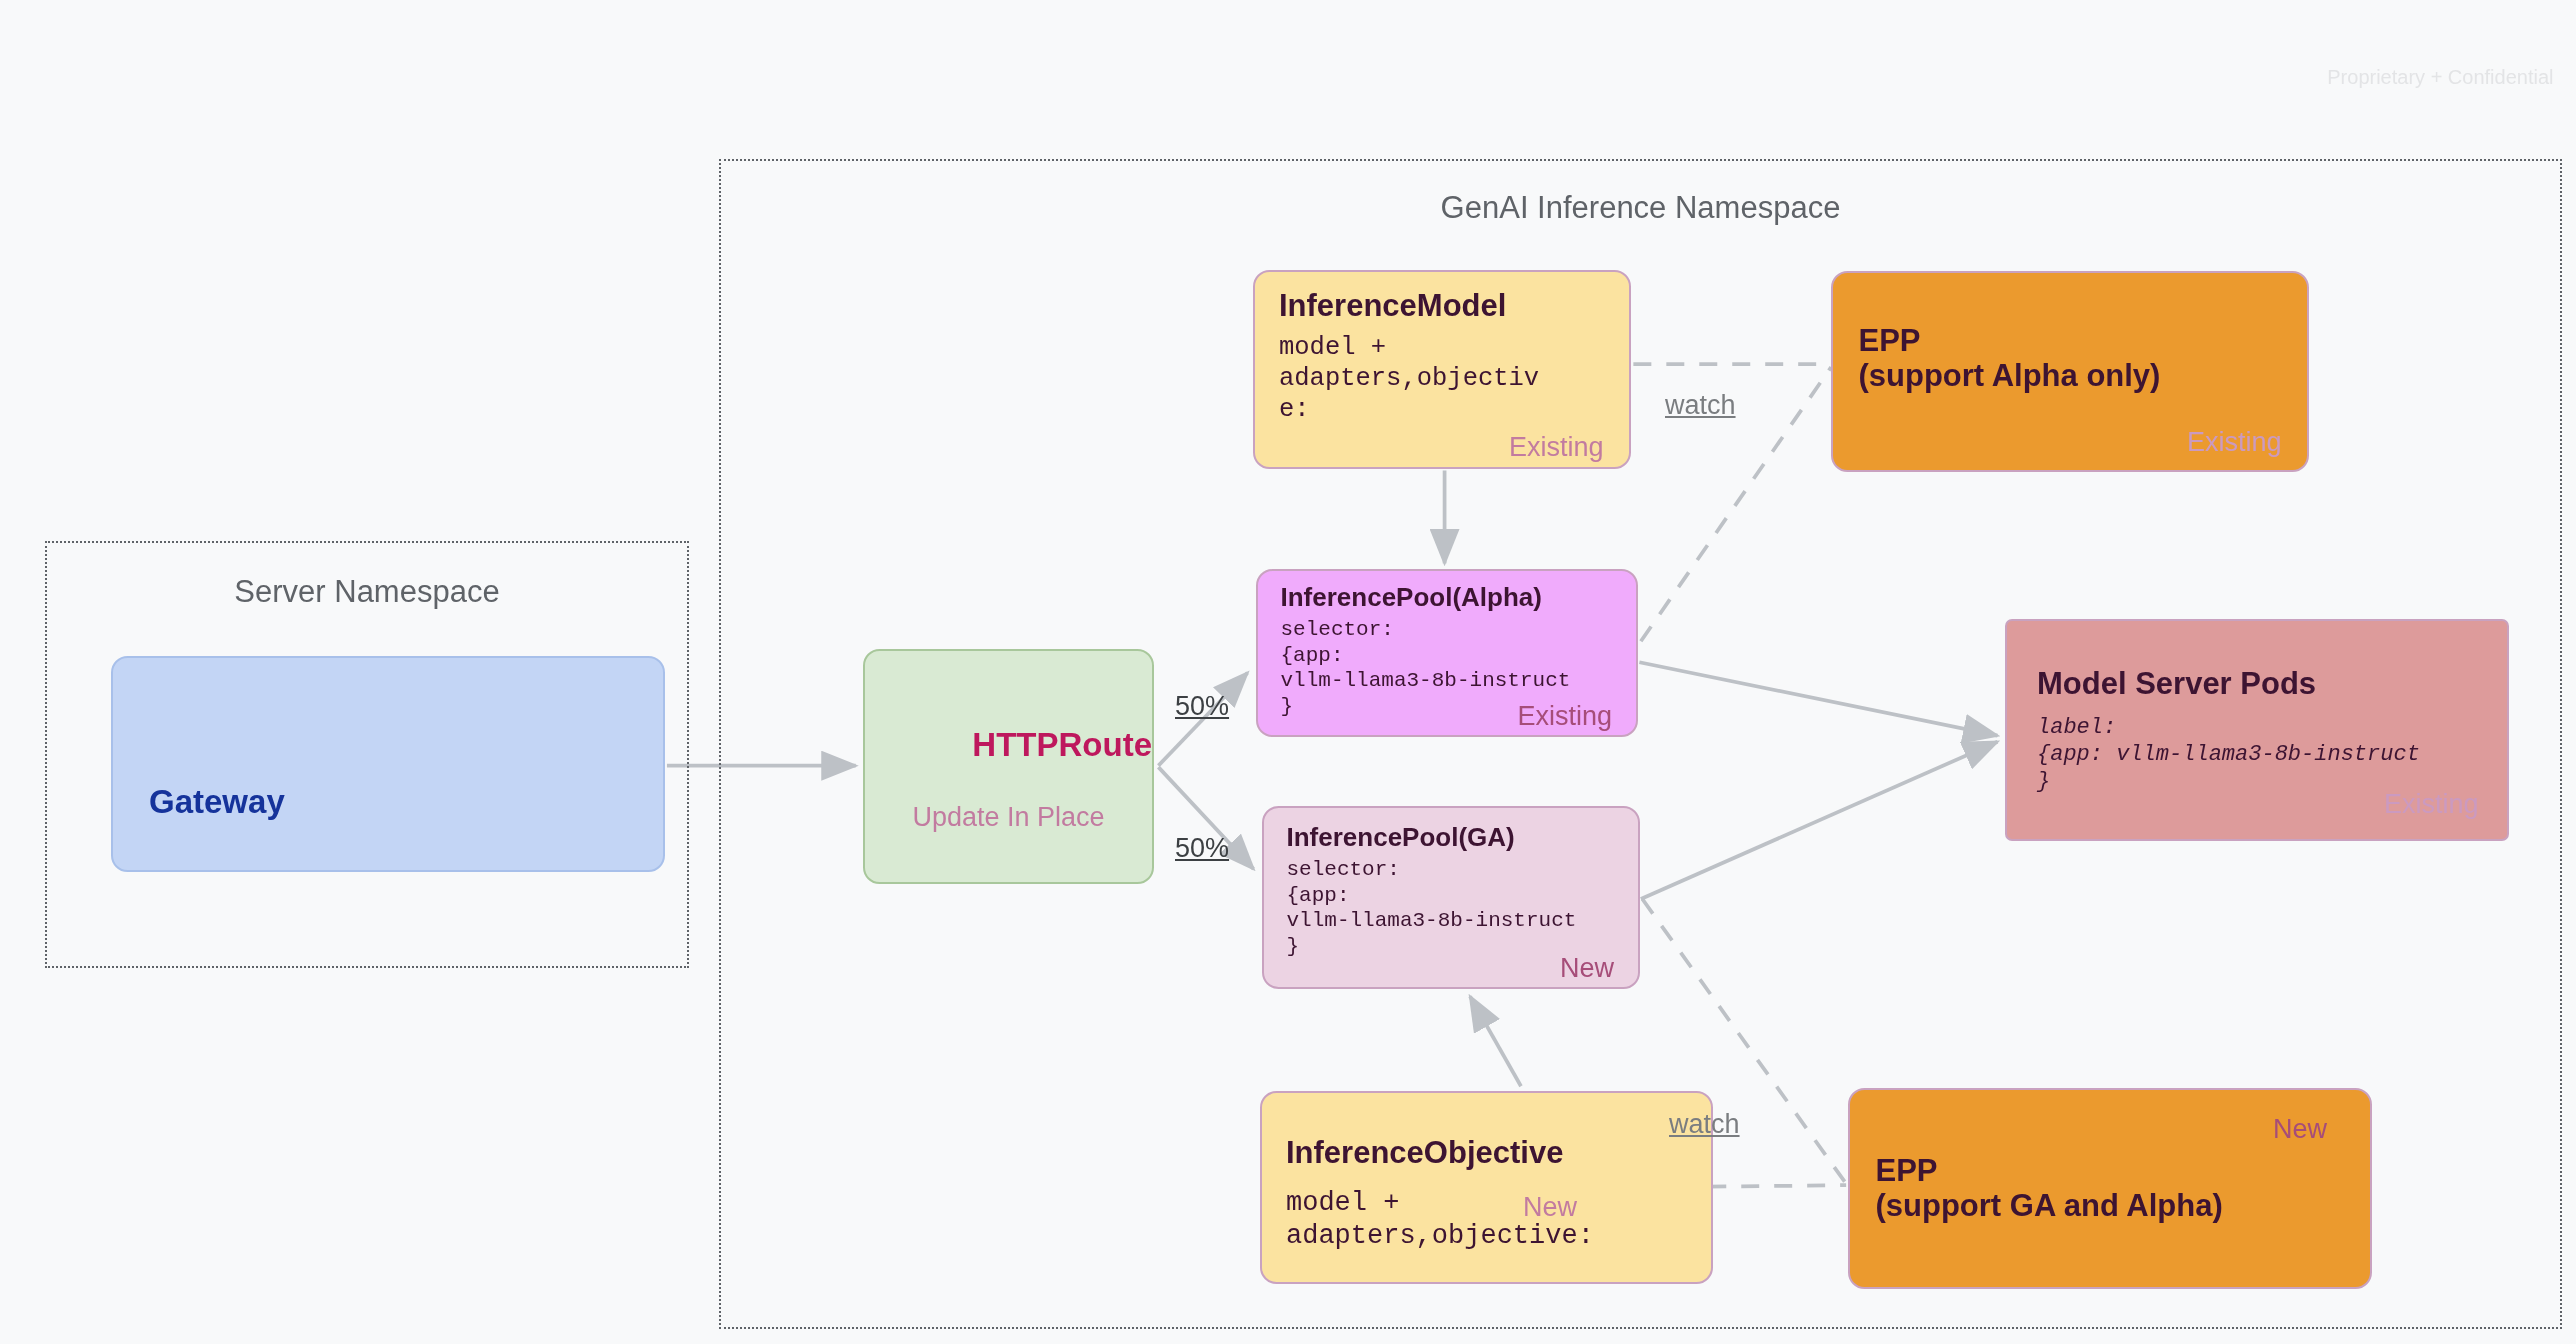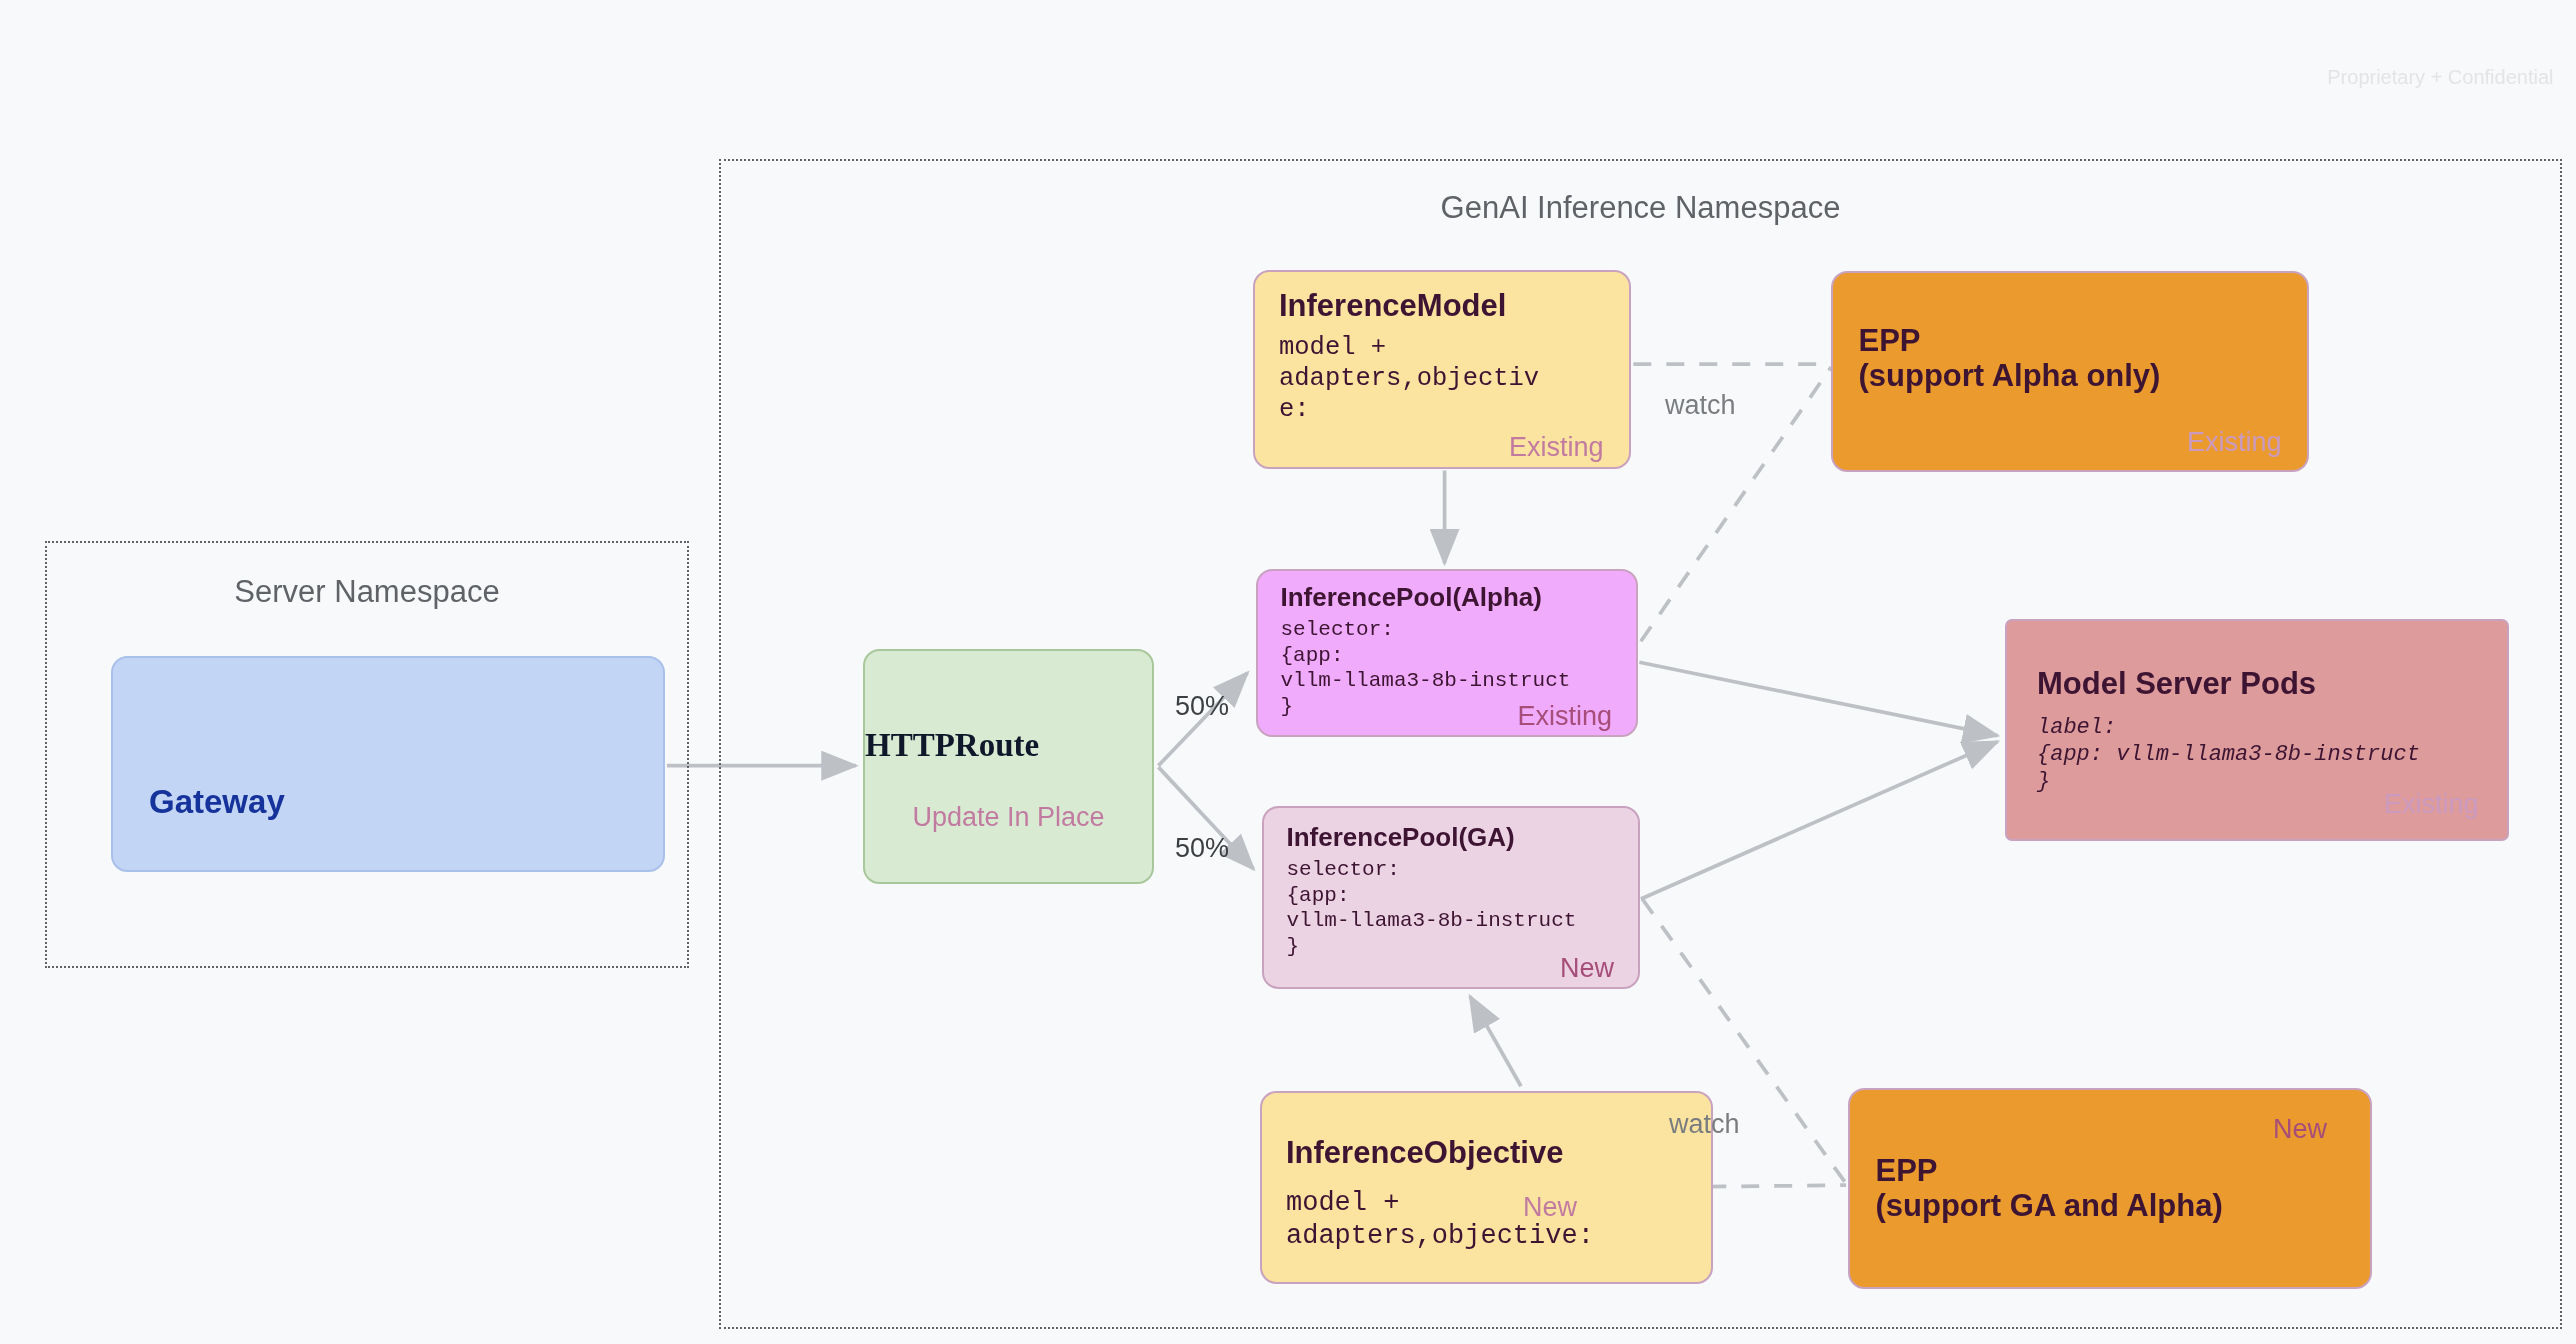--- a/index.html
+++ b/index.html
@@ -65,40 +65,41 @@
   }
   .tag {
     position: absolute;
     font-family: "Liberation Sans", sans-serif;
     white-space: nowrap;
   }
   .edge-label {
     position: absolute;
     font-family: "Liberation Sans", sans-serif;
     white-space: nowrap;
+    text-decoration: underline;
   }
 
   
   #node-gateway {
     left: 111px; top: 656px; width: 554px; height: 216px;
     background: #c3d5f5; border: 2.2px solid #a8c0ea;
   }
   #node-gateway .node-title {
     position: absolute; left: 36px; top: 126px;
     font-size: 33px; color: #15339b;
   }
 
   
   #node-httproute {
     left: 863px; top: 649px; width: 291px; height: 235px;
     background: #d9ead3; border: 2.2px solid #a8c79b;
   }
   #node-httproute .node-title {
     position: absolute; left: 0; right: 0; top: 76px;
-    font-size: 33px; color: #0f172a; text-align: left; font-family: Liberation Serif, serif;
+    font-size: 33px; color: #be185d; text-align: right;
   }
   #node-httproute .route-tag {
     position: absolute; left: 0; right: 0; top: 151px;
     font-size: 27px; color: #c27ba0; text-align: center;
   }
 
   
   #node-inferencemodel {
     left: 1253px; top: 270px; width: 378px; height: 199px;
     background: #fbe3a0;

